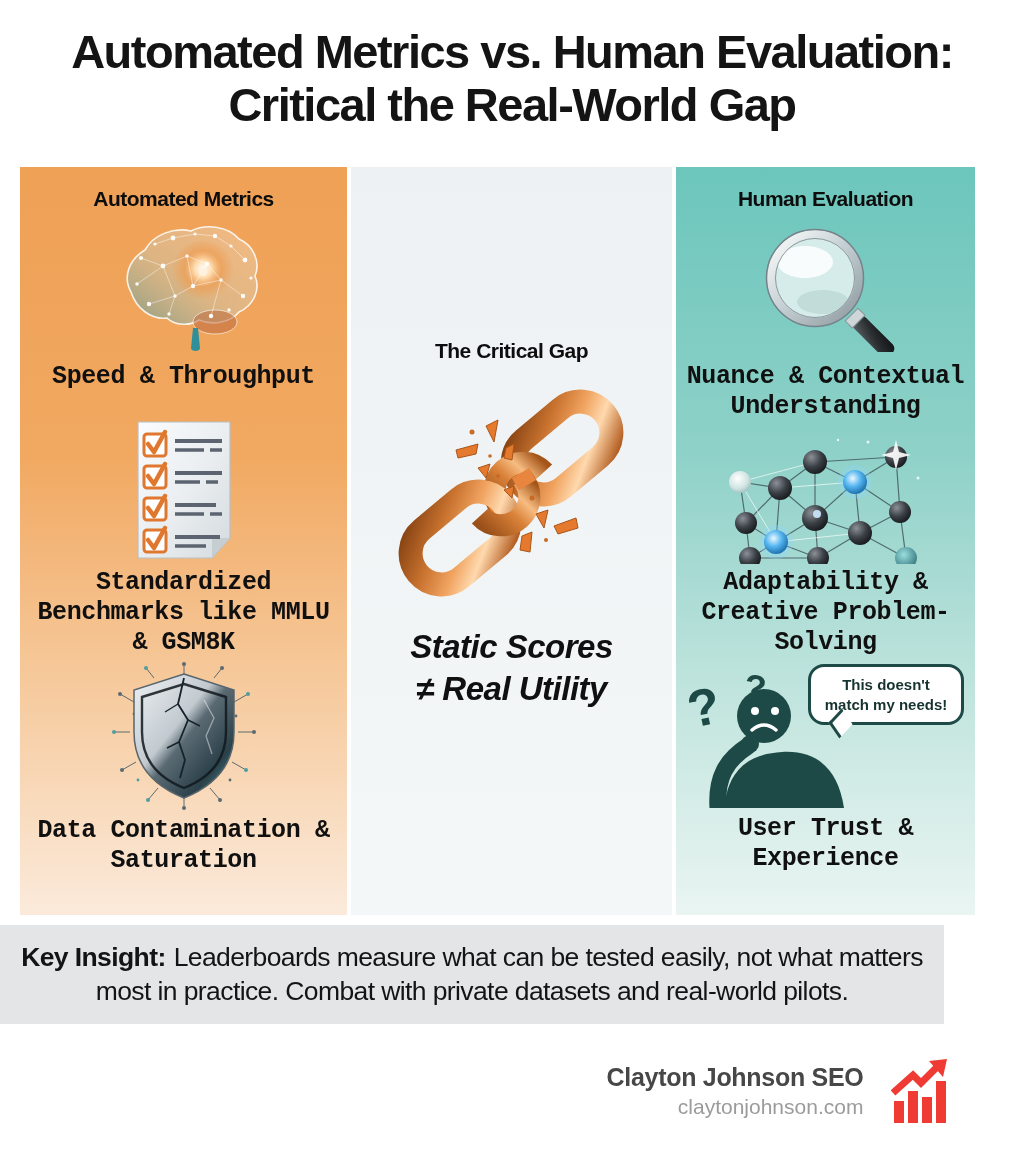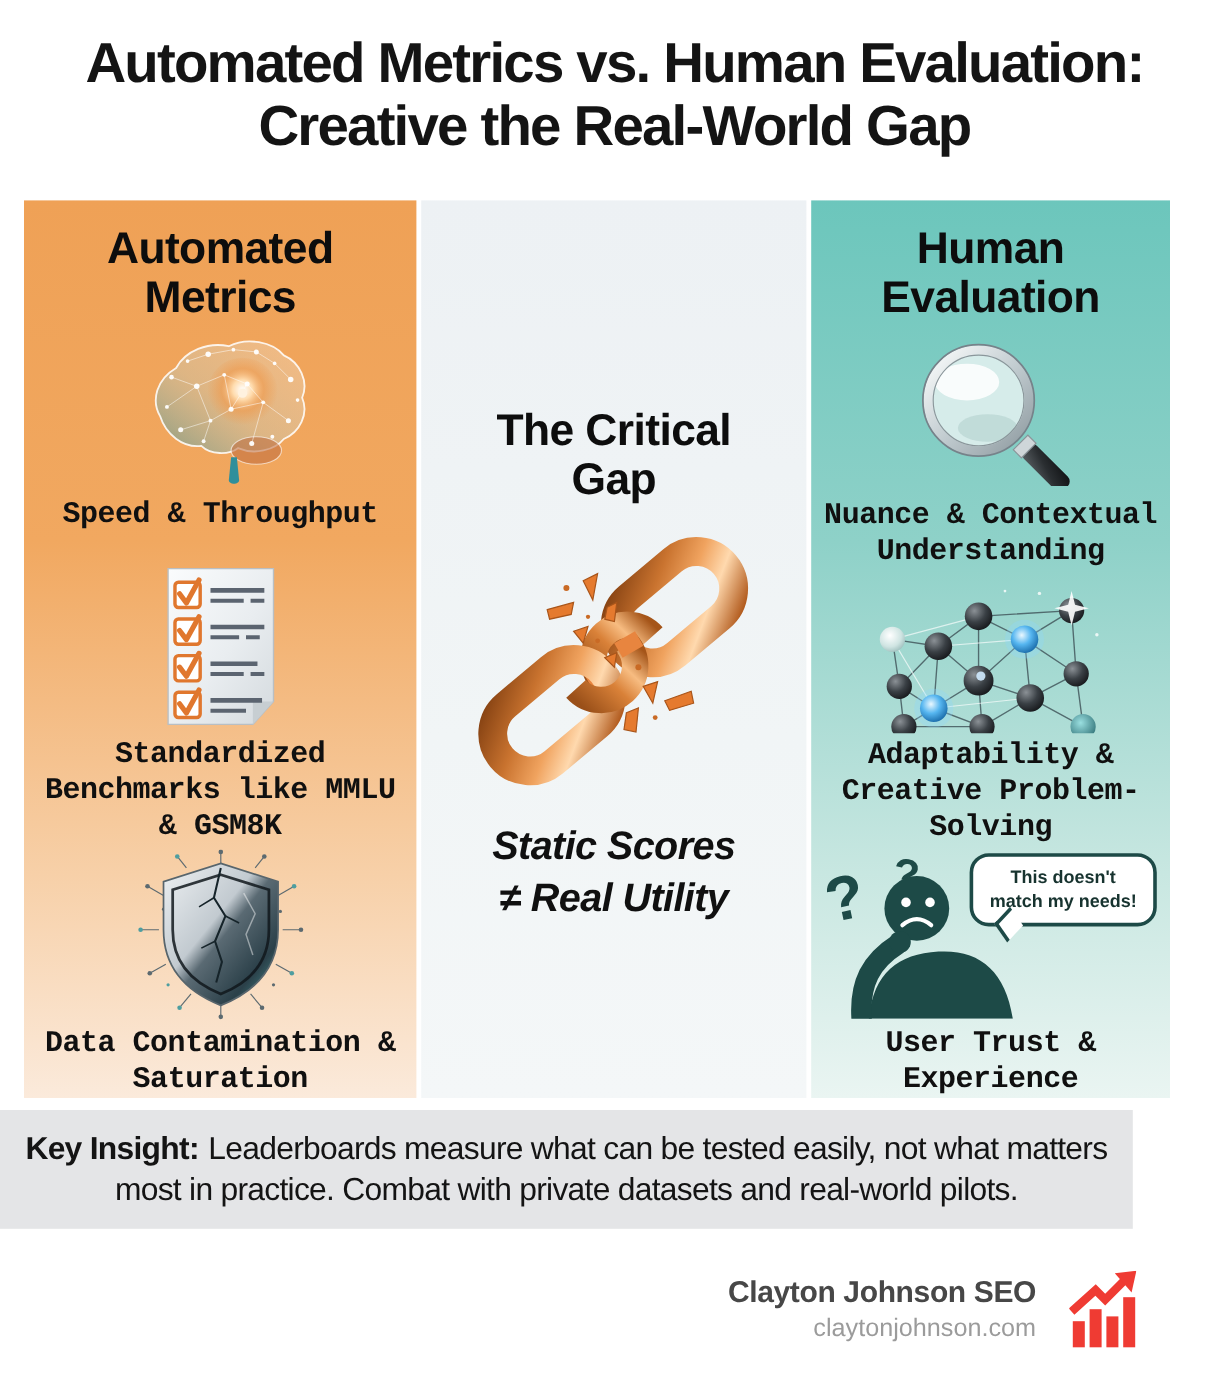--- a/index.html
+++ b/index.html
@@ -11,21 +11,21 @@
     position:absolute;top:26px;left:0;width:1024px;text-align:center;
     font-size:47px;font-weight:bold;letter-spacing:-1.5px;line-height:1.12;color:#141414;
   }
   .col{
     position:absolute;top:167px;height:748px;display:flex;flex-direction:column;align-items:center;
   }
   .col-left{left:20px;width:327px;background:linear-gradient(180deg,#efa156 0%,#f1a860 38%,#f7d0a8 75%,#fbeadb 100%);}
   .col-center{left:351px;width:321px;background:linear-gradient(180deg,#edf1f4 0%,#f1f5f6 60%,#f4f7f8 100%);}
   .col-right{left:676px;width:299px;background:linear-gradient(180deg,#6cc6bc 0%,#8ed1c8 38%,#c8e7e1 75%,#eaf5f2 100%);}
   .col-heading{
-    margin-top:20px;font-size:37px;font-weight:bold;text-align:center;
+    margin-top:20px;font-size:21px;font-weight:bold;text-align:center;
     line-height:1.1;letter-spacing:-0.5px;color:#0d0d0d;max-width:260px;
   }
   .item-label{
     font-size:25px;font-weight:bold;text-align:center;line-height:1.2;
     letter-spacing:-0.4px;color:#101010;max-width:320px;font-family:Liberation Mono, monospace;
   }
   .center-heading{margin-top:172px;}
   .gap-caption{
     margin-top:26px;font-size:33px;font-weight:bold;font-style:italic;
     text-align:center;line-height:1.28;letter-spacing:-0.5px;color:#101010;
@@ -59,21 +59,21 @@
   .brand-name{font-size:25px;font-weight:bold;color:#474747;letter-spacing:-0.3px;}
   .brand-site{font-size:21px;color:#9b9b9b;margin-top:3px;}
   .mt8{margin-top:8px;} .mt6{margin-top:6px;} .mt4{margin-top:4px;}
   .mt10{margin-top:10px;} .mt14{margin-top:14px;}
 </style>
 </head>
 <body>
 
 <div class="page-title">
   <div>Automated Metrics vs. Human Evaluation:</div>
-  <div>Creative the Real-World Gap</div>
+  <div>Critical the Real-World Gap</div>
 </div>
 
 <div class="col col-left">
   <div class="col-heading">Automated Metrics</div>
 
   <svg class="icon-block mt10" width="162" height="134" viewBox="0 0 162 134">
     <defs>
       <radialGradient id="brainGlow" cx="50%" cy="45%" r="50%">
         <stop offset="0%" stop-color="#ffffff"></stop>
         <stop offset="28%" stop-color="#ffdcae"></stop>

